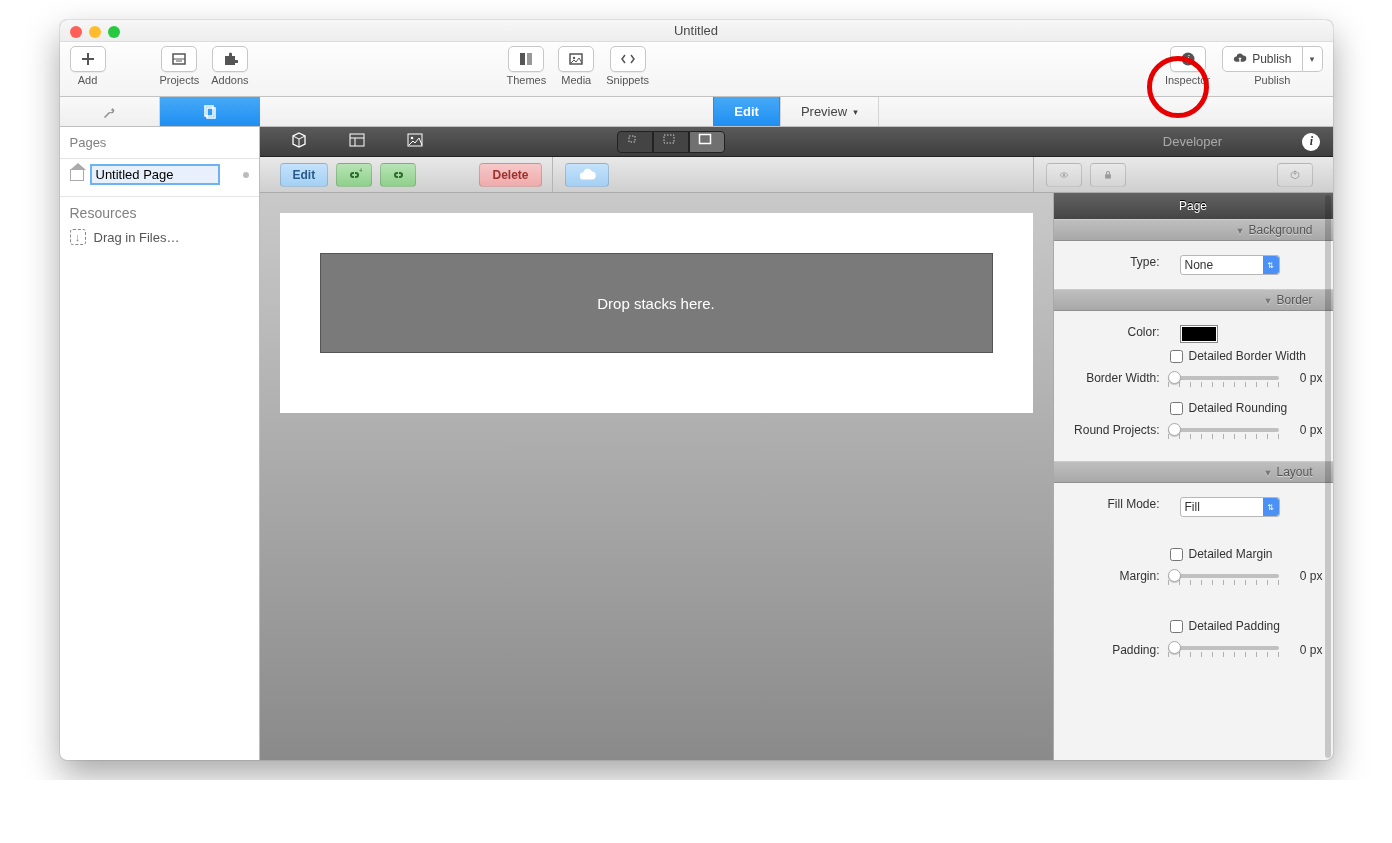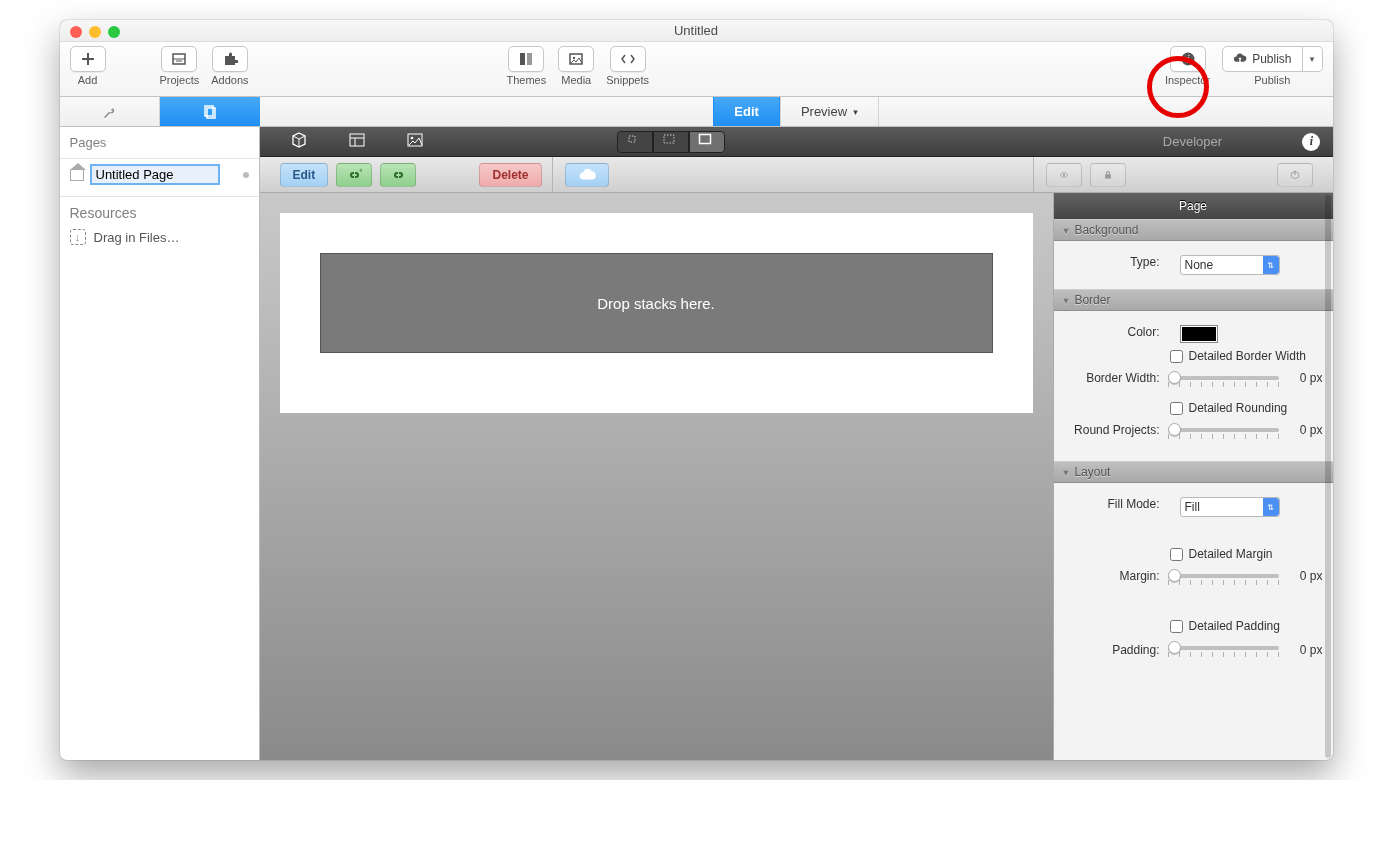--- a/index.html
+++ b/index.html
@@ -68,21 +68,21 @@
 .gray-tb-left .spacer{flex:1;}
 .gray-tb-mid{ display:flex; padding-left:12px; border-left:1px solid #b5b5b5; height:100%; align-items:center;}
 .gray-tb-right{ margin-left:auto; display:flex; gap:8px; width:280px; padding-left:12px; border-left:1px solid #b5b5b5; height:100%; align-items:center;}
 .gray-tb-right .rspacer{flex:1;}
 .canvas-bg{ flex:1; background:linear-gradient(#c9c9c9,#8a8a8a); padding:20px 20px 80px; overflow:hidden;}
 .page-box{ background:#fff; padding:40px; min-height:200px;}
 .drop-zone{ background:#7a7a7a; border:1px solid #555; height:100px; display:flex; align-items:center; justify-content:center; color:#fff; font-size:15px;}
 .inspector{ width:280px; background:#f3f3f3; border-left:1px solid #aaa; display:flex; flex-direction:column; overflow-y:auto; position:relative;}
 .insp-scroll{position:absolute; right:2px; top:2px; bottom:2px; width:6px; background:rgba(0,0,0,0.18); border-radius:3px;}
 .insp-title{ background:linear-gradient(#626262,#454545); color:#fff; text-align:center; padding:6px; font-size:12px; text-shadow:0 -1px 0 #000;}
-.insp-section-h{ background:linear-gradient(#bfbfbf,#a8a8a8); color:#555; font-size:12px; padding:3px 8px; border-top:1px solid #ccc; border-bottom:1px solid #8f8f8f; text-shadow:0 1px 0 rgba(255,255,255,0.5);}
+.insp-section-h{ background:linear-gradient(#bfbfbf,#a8a8a8); color:#555; font-size:12px; padding:3px 20px; border-top:1px solid #ccc; border-bottom:1px solid #8f8f8f; text-shadow:0 1px 0 rgba(255,255,255,0.5);text-align:right;}
 .insp-section-h .tri{ display:inline-block; margin-right:4px; font-size:9px; color:#777;}
 .insp-body{ background:#f3f3f3; padding:8px 10px; font-size:12px; color:#333;}
 .row{ display:flex; align-items:flex-start; margin:6px 0; gap:20px;}
 .row .lbl{ width:96px; text-align:right; color:#333;}
 .sel{ flex:0 0 100px; height:20px; border:1px solid #b7b7b7; border-radius:3px; background:#fff; font-size:12px; padding:0 4px; display:flex; align-items:center; position:relative;}
 .sel .cap{ position:absolute; right:0; top:0; bottom:0; width:16px; background:#4a90f5; border-radius:0 3px 3px 0; display:flex; align-items:center; justify-content:center; color:#fff; font-size:8px;}
 .swatch{ width:38px; height:18px; border:1px solid #888; background:#000; box-shadow: inset 0 0 0 1px #fff;}
 .chk{ display:flex; align-items:center; gap:6px; margin:6px 0 6px 106px;}
 .chk input{ width:13px; height:13px;}
 .slider-row{ display:flex; align-items:center; gap:8px; margin:4px 0 14px;}

